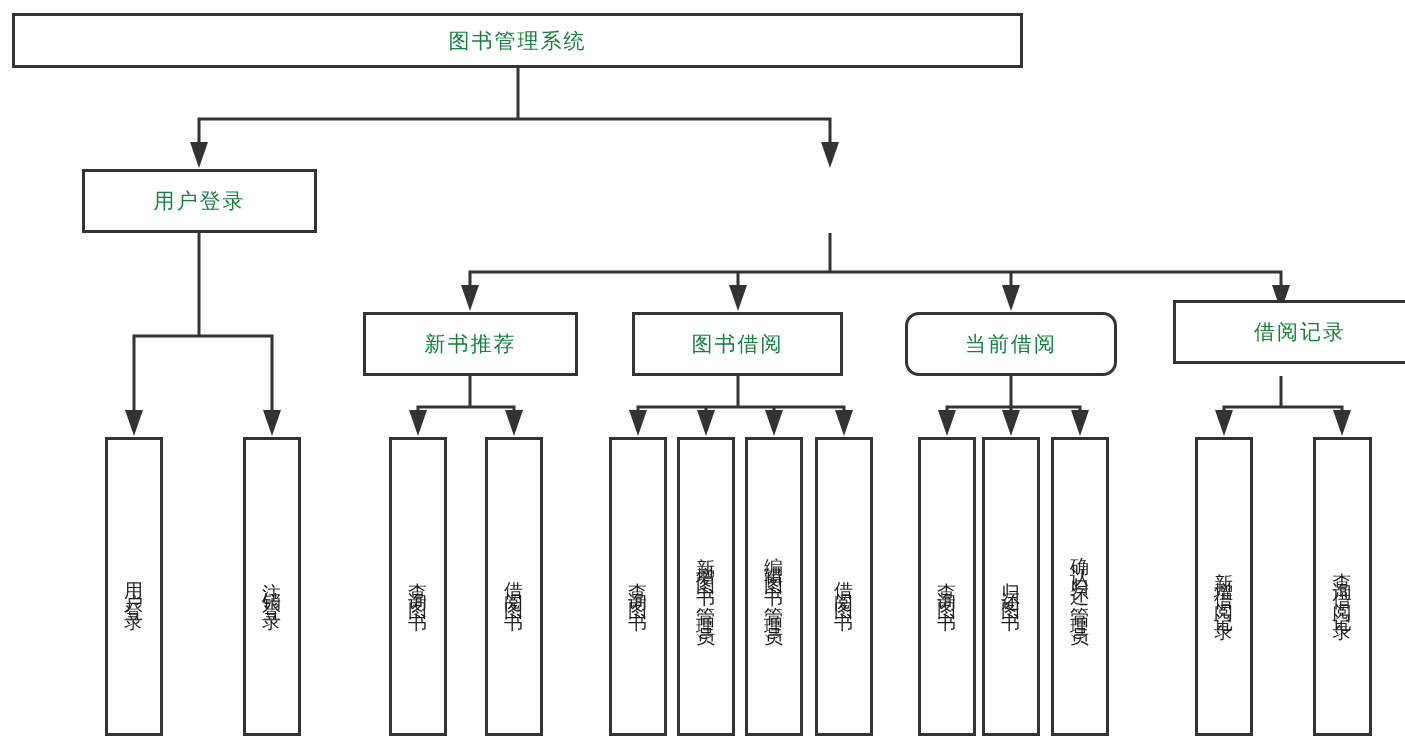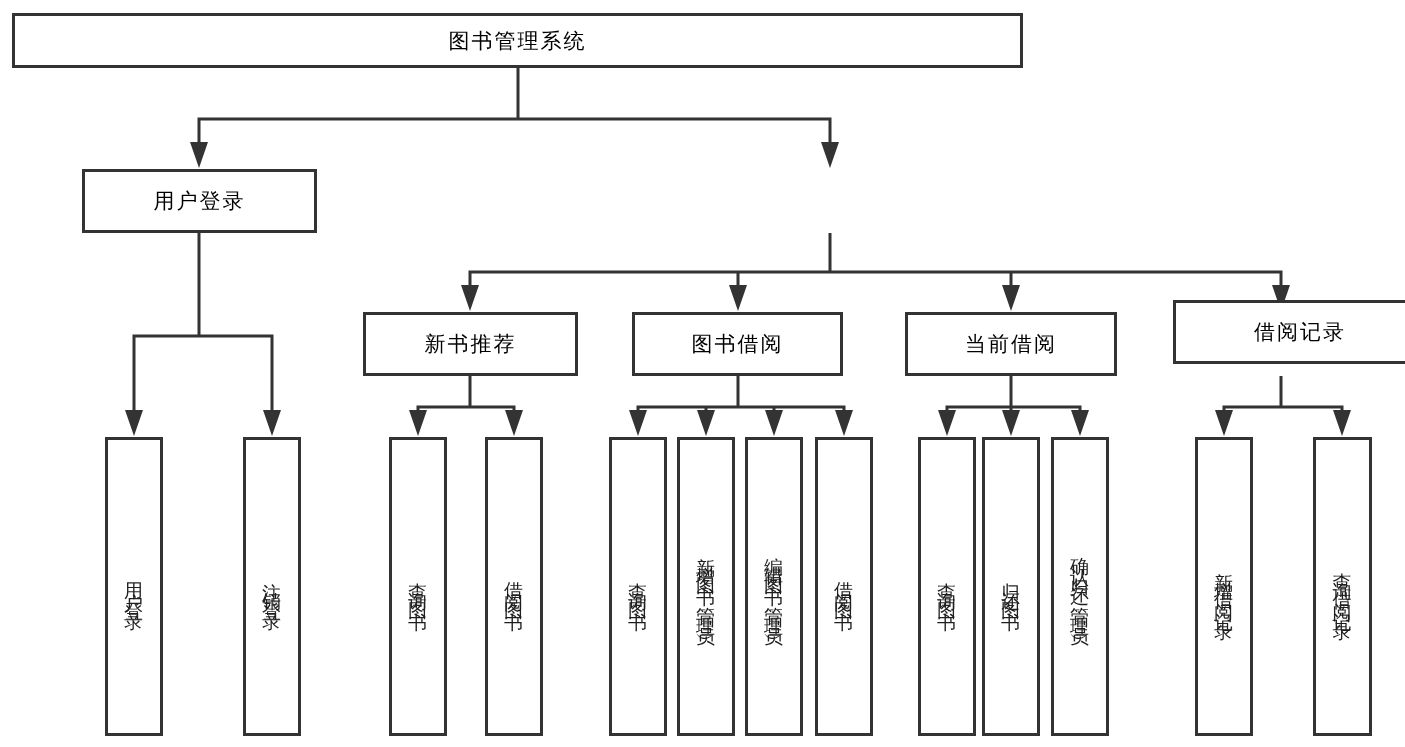--- a/index.html
+++ b/index.html
@@ -20,21 +20,21 @@
     position: absolute;
     box-sizing: border-box;
     background: #ffffff;
     border: 3px solid #333333;
     display: flex;
     align-items: center;
     justify-content: center;
   }
   .hlabel {
     font-size: 21px;
-    color: #000000;
+    color: #15803d;
     letter-spacing: 2px;
     white-space: nowrap;
   }
   .vlabel {
     writing-mode: vertical-rl;
     text-orientation: mixed;
     font-size: 19px;
     color: #1f1f1f;
     letter-spacing: 10px;
     line-height: 1;
@@ -95,21 +95,21 @@
   <div class="box" style="left:82px; top:169px; width:235px; height:64px;">
     <span class="hlabel">用户登录</span>
   </div>
 
   <div class="box" style="left:363px; top:312px; width:215px; height:64px;">
     <span class="hlabel">新书推荐</span>
   </div>
   <div class="box" style="left:632px; top:312px; width:211px; height:64px;">
     <span class="hlabel">图书借阅</span>
   </div>
-  <div class="box" style="left:905px; top:312px; width:212px; height:64px;">
+  <div class="box" style="left:905px; top:312px; width:212px; height:64px;border-radius:14px;">
     <span class="hlabel">当前借阅</span>
   </div>
   <div class="box" style="left:1173px; top:300px; width:254px; height:64px;">
     <span class="hlabel">借阅记录</span>
   </div>
 
   <div class="box" style="left:105px; top:437px; width:58px; height:299px;">
     <span class="vlabel">用户登录</span>
   </div>
   <div class="box" style="left:243px; top:437px; width:58px; height:299px;">

